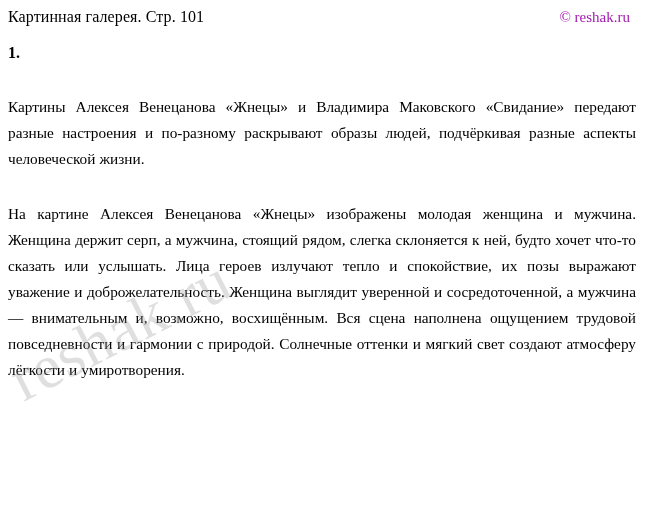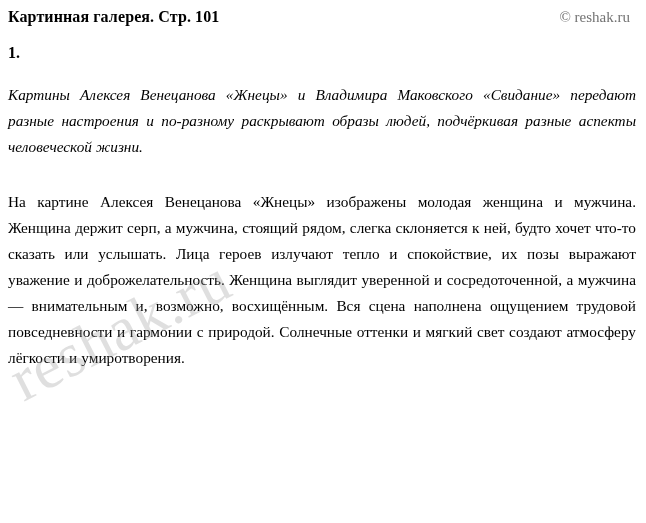--- a/index.html
+++ b/index.html
@@ -23,47 +23,46 @@
     padding: 8px 10px 0 8px;
   }
   .header {
     display: flex;
     align-items: baseline;
     justify-content: space-between;
     width: 100%;
   }
   .header-title {
     font-size: 16px;
-    font-weight: bold;
+    font-weight: normal;
     letter-spacing: 0.1px;
     white-space: nowrap;
   }
   .header-watermark {
     font-size: 15px;
-    color: #737373;
+    color: #a21caf;
     white-space: nowrap;
     padding-right: 6px;
   }
   .task-number {
     margin-top: 18px;
     font-size: 16px;
     font-weight: bold;
   }
   .para {
     margin-top: 29px;
     font-size: 15.3px;
     line-height: 26px;
     text-align: justify;
     text-justify: inter-word;
     hyphens: none;
     word-spacing: 0.2px;
   }
   .para.first {
-    margin-top: 20px;
-    font-style: italic;
+    margin-top: 32px;
   }
   
   .watermark-big {
     position: absolute;
     left: -2px;
     top: 352px;
     font-family: "Liberation Serif", serif;
     font-size: 62px;
     color: rgba(150, 150, 150, 0.30);
     transform: rotate(-27deg);

